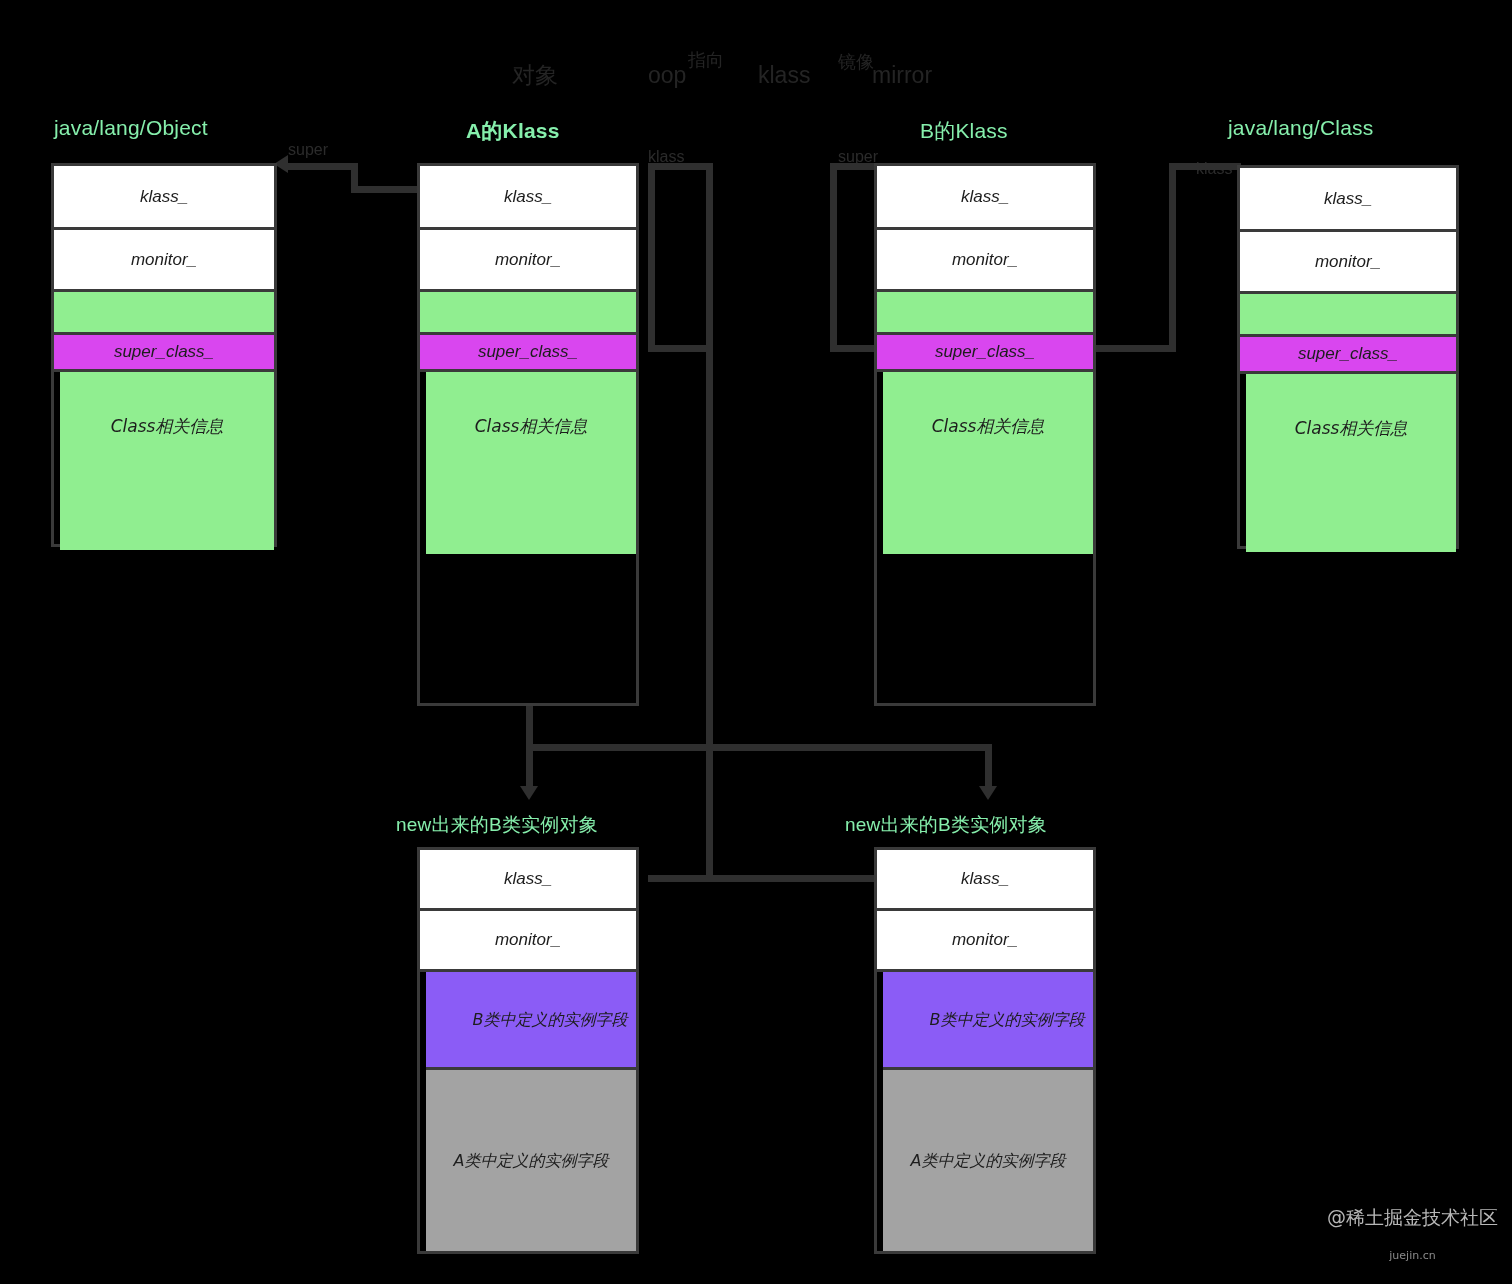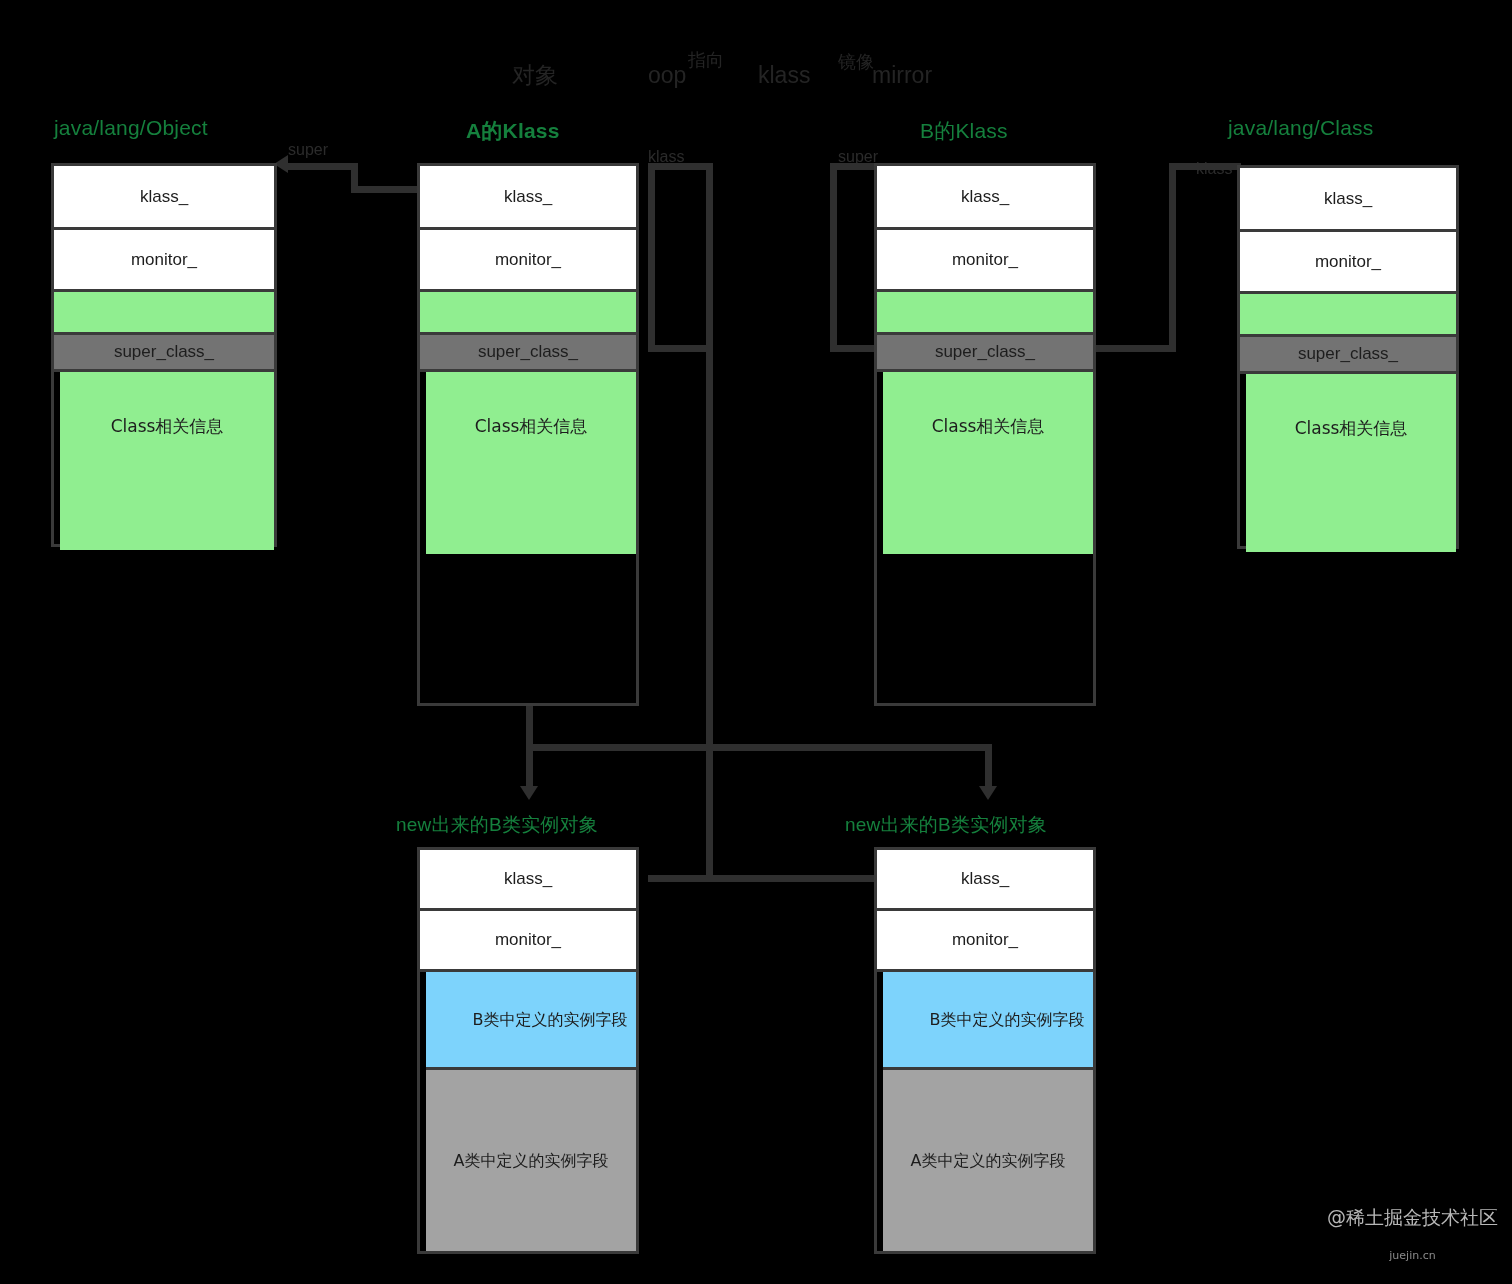--- a/index.html
+++ b/index.html
@@ -26,37 +26,38 @@
     box-sizing: border-box;
     border-bottom: 3px solid #3a3a3a;
     display: flex;
     align-items: center;
     justify-content: center;
     text-align: center;
     color: #1d1d1d;
     font-size: 17px;
     line-height: 1.25;
     overflow: hidden;
+    font-style: italic;
   }
   .row:last-child { border-bottom: none; }
 
   .r-white   { background: #ffffff; }
   .r-green   { background: #90ee90; }
-  .r-lgreen  { background: #737373; }
+  .r-lgreen  { background: #d946ef; }
   .r-purple  { background: #ccccf2; }
   .r-pink    { background: #fbcffb; }
-  .r-blue    { background: #7dd3fc; padding-left: 38px; }
+  .r-blue    { background: #8b5cf6; padding-left: 38px; }
   .r-orange  { background: #a3a3a3; }
 
   .cjk { font-family: "DejaVu Sans", "Liberation Sans", sans-serif; margin-left: 6px; }
 
   
   .caption {
     position: absolute;
-    color: #15803d;
+    color: #86efac;
     font-size: 21px;
     white-space: nowrap;
     letter-spacing: .2px;
   }
   .edge-label {
     position: absolute;
     color: #2b2b2b;
     font-size: 16px;
     white-space: nowrap;
   }

